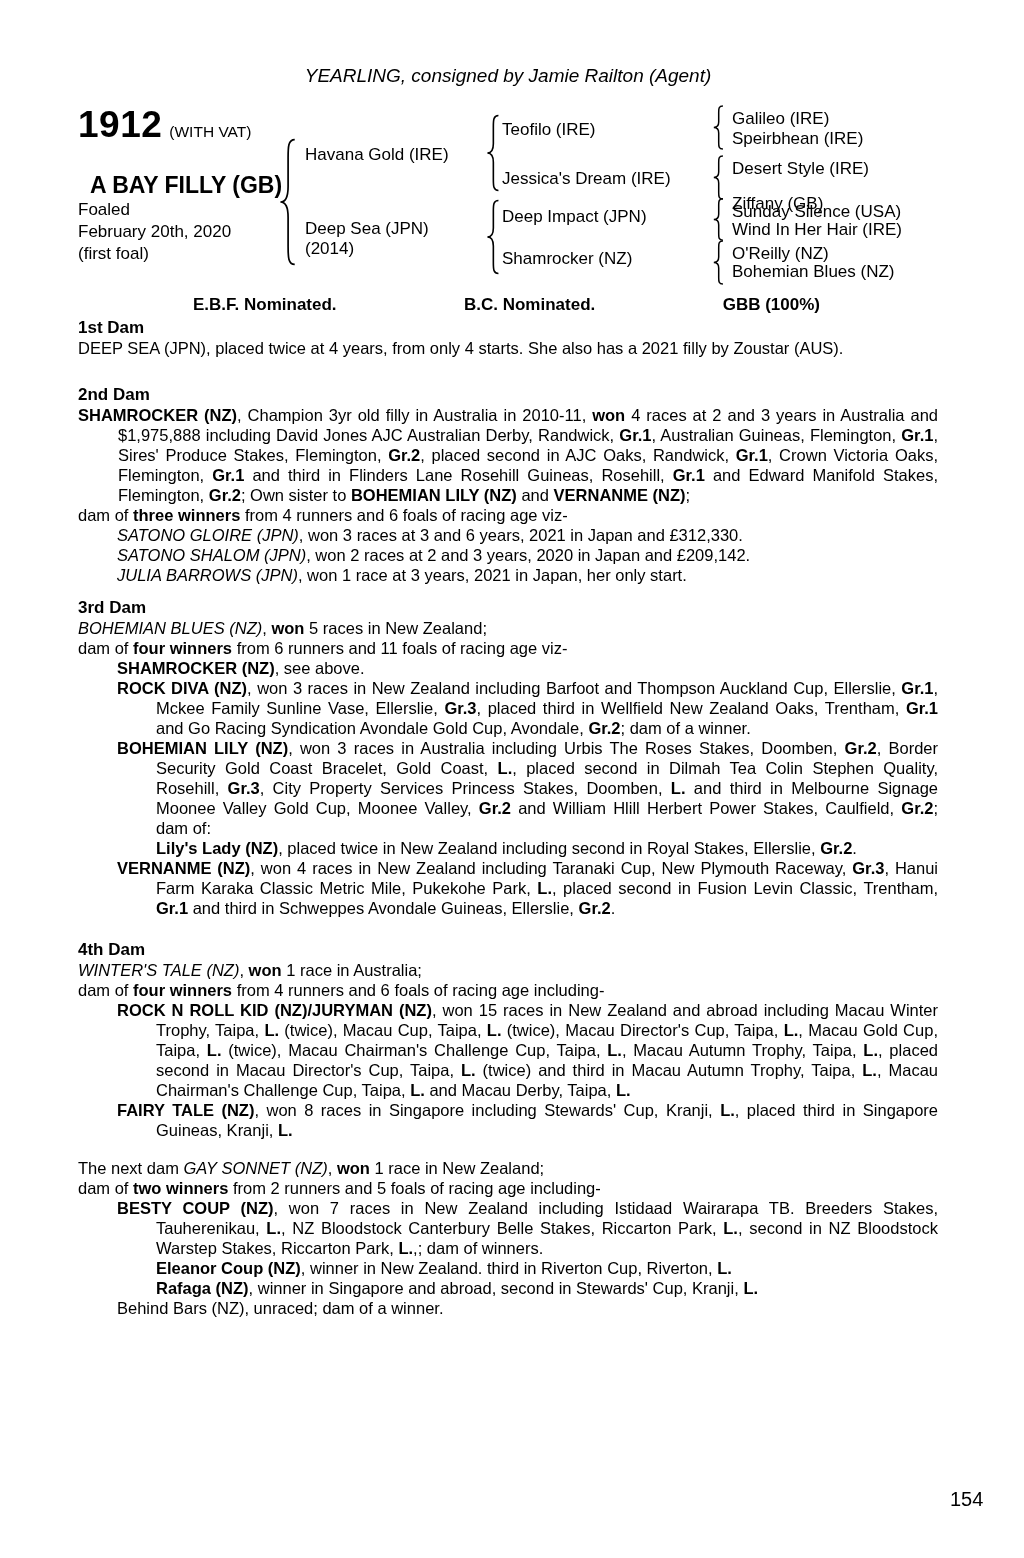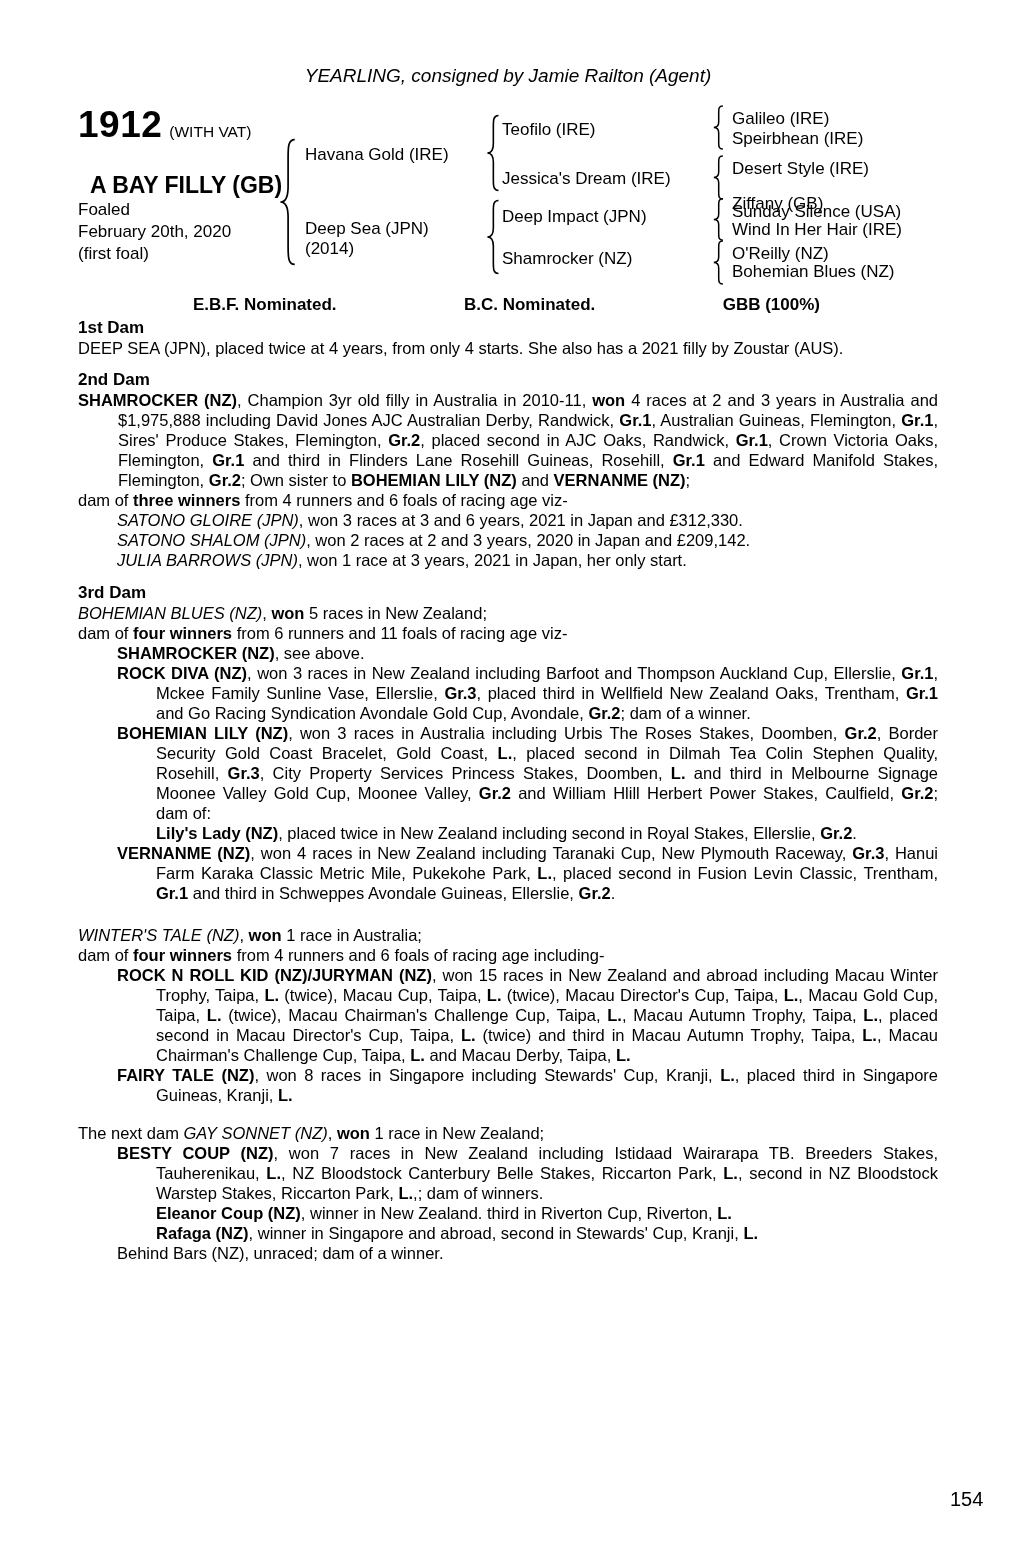--- a/index.html
+++ b/index.html
@@ -69,21 +69,21 @@
     margin: 0 118px 0 115px;
     font-weight: bold;
     font-size: 17px;
     line-height: 20px;
   }
 
   
   .sections { font-size: 16.5px; line-height: 20px; }
   .dam-section { }
   .dam-section:nth-child(1) { margin-top: 3px; }
-  .dam-section:nth-child(2) { margin-top: 12px; }
+  .dam-section:nth-child(2) { margin-top: 27px; }
   .dam-section:nth-child(3) { margin-top: 13px; }
   .dam-section:nth-child(4) { margin-top: 22px; }
   .dam-section:nth-child(5) { margin-top: 18px; }
   .sec-heading { font-weight: bold; font-size: 17px; line-height: 20px; }
   .para { margin: 0; text-align: justify; }
   .p-dam    { padding-left: 14px;  text-indent: -14px; }
   .p-hang40 { padding-left: 40px;  text-indent: -40px; }
   .p-flush  { }
   .p-l1 { padding-left: 78px;  text-indent: -39px; }
   .p-l2 { padding-left: 117px; text-indent: -39px; }
@@ -180,27 +180,29 @@
         <div class="sec-heading">3rd Dam</div>
         <p class="para p-flush"><span class="i">BOHEMIAN BLUES (NZ)</span><span>, </span><span class="b">won</span><span> 5 races in New Zealand;</span></p>
         <p class="para p-flush"><span>dam of </span><span class="b">four winners</span><span> from 6 runners and 11 foals of racing age viz-</span></p>
         <p class="para p-l1"><span class="b">SHAMROCKER (NZ)</span><span>, see above.</span></p>
         <p class="para p-l1"><span class="b">ROCK DIVA (NZ)</span><span>, won 3 races in New Zealand including Barfoot and Thompson Auckland Cup, Ellerslie, </span><span class="b">Gr.1</span><span>, Mckee Family Sunline Vase, Ellerslie, </span><span class="b">Gr.3</span><span>, placed third in Wellfield New Zealand Oaks, Trentham, </span><span class="b">Gr.1</span><span> and Go Racing Syndication Avondale Gold Cup, Avondale, </span><span class="b">Gr.2</span><span>; dam of a winner.</span></p>
         <p class="para p-l1"><span class="b">BOHEMIAN LILY (NZ)</span><span>, won 3 races in Australia including Urbis The Roses Stakes, Doomben, </span><span class="b">Gr.2</span><span>, Border Security Gold Coast Bracelet, Gold Coast, </span><span class="b">L.</span><span>, placed second in Dilmah Tea Colin Stephen Quality, Rosehill, </span><span class="b">Gr.3</span><span>, City Property Services Princess Stakes, Doomben, </span><span class="b">L.</span><span> and third in Melbourne Signage Moonee Valley Gold Cup, Moonee Valley, </span><span class="b">Gr.2</span><span> and William Hlill Herbert Power Stakes, Caulfield, </span><span class="b">Gr.2</span><span>; dam of:</span></p>
         <p class="para p-l2"><span class="b">Lily's Lady (NZ)</span><span>, placed twice in New Zealand including second in Royal Stakes, Ellerslie, </span><span class="b">Gr.2</span><span>.</span></p>
         <p class="para p-l1"><span class="b">VERNANME (NZ)</span><span>, won 4 races in New Zealand including Taranaki Cup, New Plymouth Raceway, </span><span class="b">Gr.3</span><span>, Hanui Farm Karaka Classic Metric Mile, Pukekohe Park, </span><span class="b">L.</span><span>, placed second in Fusion Levin Classic, Trentham, </span><span class="b">Gr.1</span><span> and third in Schweppes Avondale Guineas, Ellerslie, </span><span class="b">Gr.2</span><span>.</span></p>
       </div>
       <div class="dam-section">
+        <div class="sec-heading">4th Dam</div>
         <p class="para p-flush"><span class="i">WINTER'S TALE (NZ)</span><span>, </span><span class="b">won</span><span> 1 race in Australia;</span></p>
         <p class="para p-flush"><span>dam of </span><span class="b">four winners</span><span> from 4 runners and 6 foals of racing age including-</span></p>
         <p class="para p-l1"><span class="b">ROCK N ROLL KID (NZ)/JURYMAN (NZ)</span><span>, won 15 races in New Zealand and abroad including Macau Winter Trophy, Taipa, </span><span class="b">L.</span><span> (twice), Macau Cup, Taipa, </span><span class="b">L.</span><span> (twice), Macau Director's Cup, Taipa, </span><span class="b">L.</span><span>, Macau Gold Cup, Taipa, </span><span class="b">L.</span><span> (twice), Macau Chairman's Challenge Cup, Taipa, </span><span class="b">L.</span><span>, Macau Autumn Trophy, Taipa, </span><span class="b">L.</span><span>, placed second in Macau Director's Cup, Taipa, </span><span class="b">L.</span><span> (twice) and third in Macau Autumn Trophy, Taipa, </span><span class="b">L.</span><span>, Macau Chairman's Challenge Cup, Taipa, </span><span class="b">L.</span><span> and Macau Derby, Taipa, </span><span class="b">L.</span></p>
         <p class="para p-l1"><span class="b">FAIRY TALE (NZ)</span><span>, won 8 races in Singapore including Stewards' Cup, Kranji, </span><span class="b">L.</span><span>, placed third in Singapore Guineas, Kranji, </span><span class="b">L.</span></p>
       </div>
       <div class="dam-section">
         <p class="para p-flush"><span>The next dam </span><span class="i">GAY SONNET (NZ)</span><span>, </span><span class="b">won</span><span> 1 race in New Zealand;</span></p>
+        <p class="para p-flush"><span>dam of </span><span class="b">two winners</span><span> from 2 runners and 5 foals of racing age including-</span></p>
         <p class="para p-l1"><span class="b">BESTY COUP (NZ)</span><span>, won 7 races in New Zealand including Istidaad Wairarapa TB. Breeders Stakes, Tauherenikau, </span><span class="b">L.</span><span>, NZ Bloodstock Canterbury Belle Stakes, Riccarton Park, </span><span class="b">L.</span><span>, second in NZ Bloodstock Warstep Stakes, Riccarton Park, </span><span class="b">L.</span><span>,; dam of winners.</span></p>
         <p class="para p-l2"><span class="b">Eleanor Coup (NZ)</span><span>, winner in New Zealand. third in Riverton Cup, Riverton, </span><span class="b">L.</span></p>
         <p class="para p-l2"><span class="b">Rafaga (NZ)</span><span>, winner in Singapore and abroad, second in Stewards' Cup, Kranji, </span><span class="b">L.</span></p>
         <p class="para p-l1"><span>Behind Bars (NZ), unraced; dam of a winner.</span></p>
       </div>
     </div>
 
 </div>
 
 <div class="page-number">154</div>

